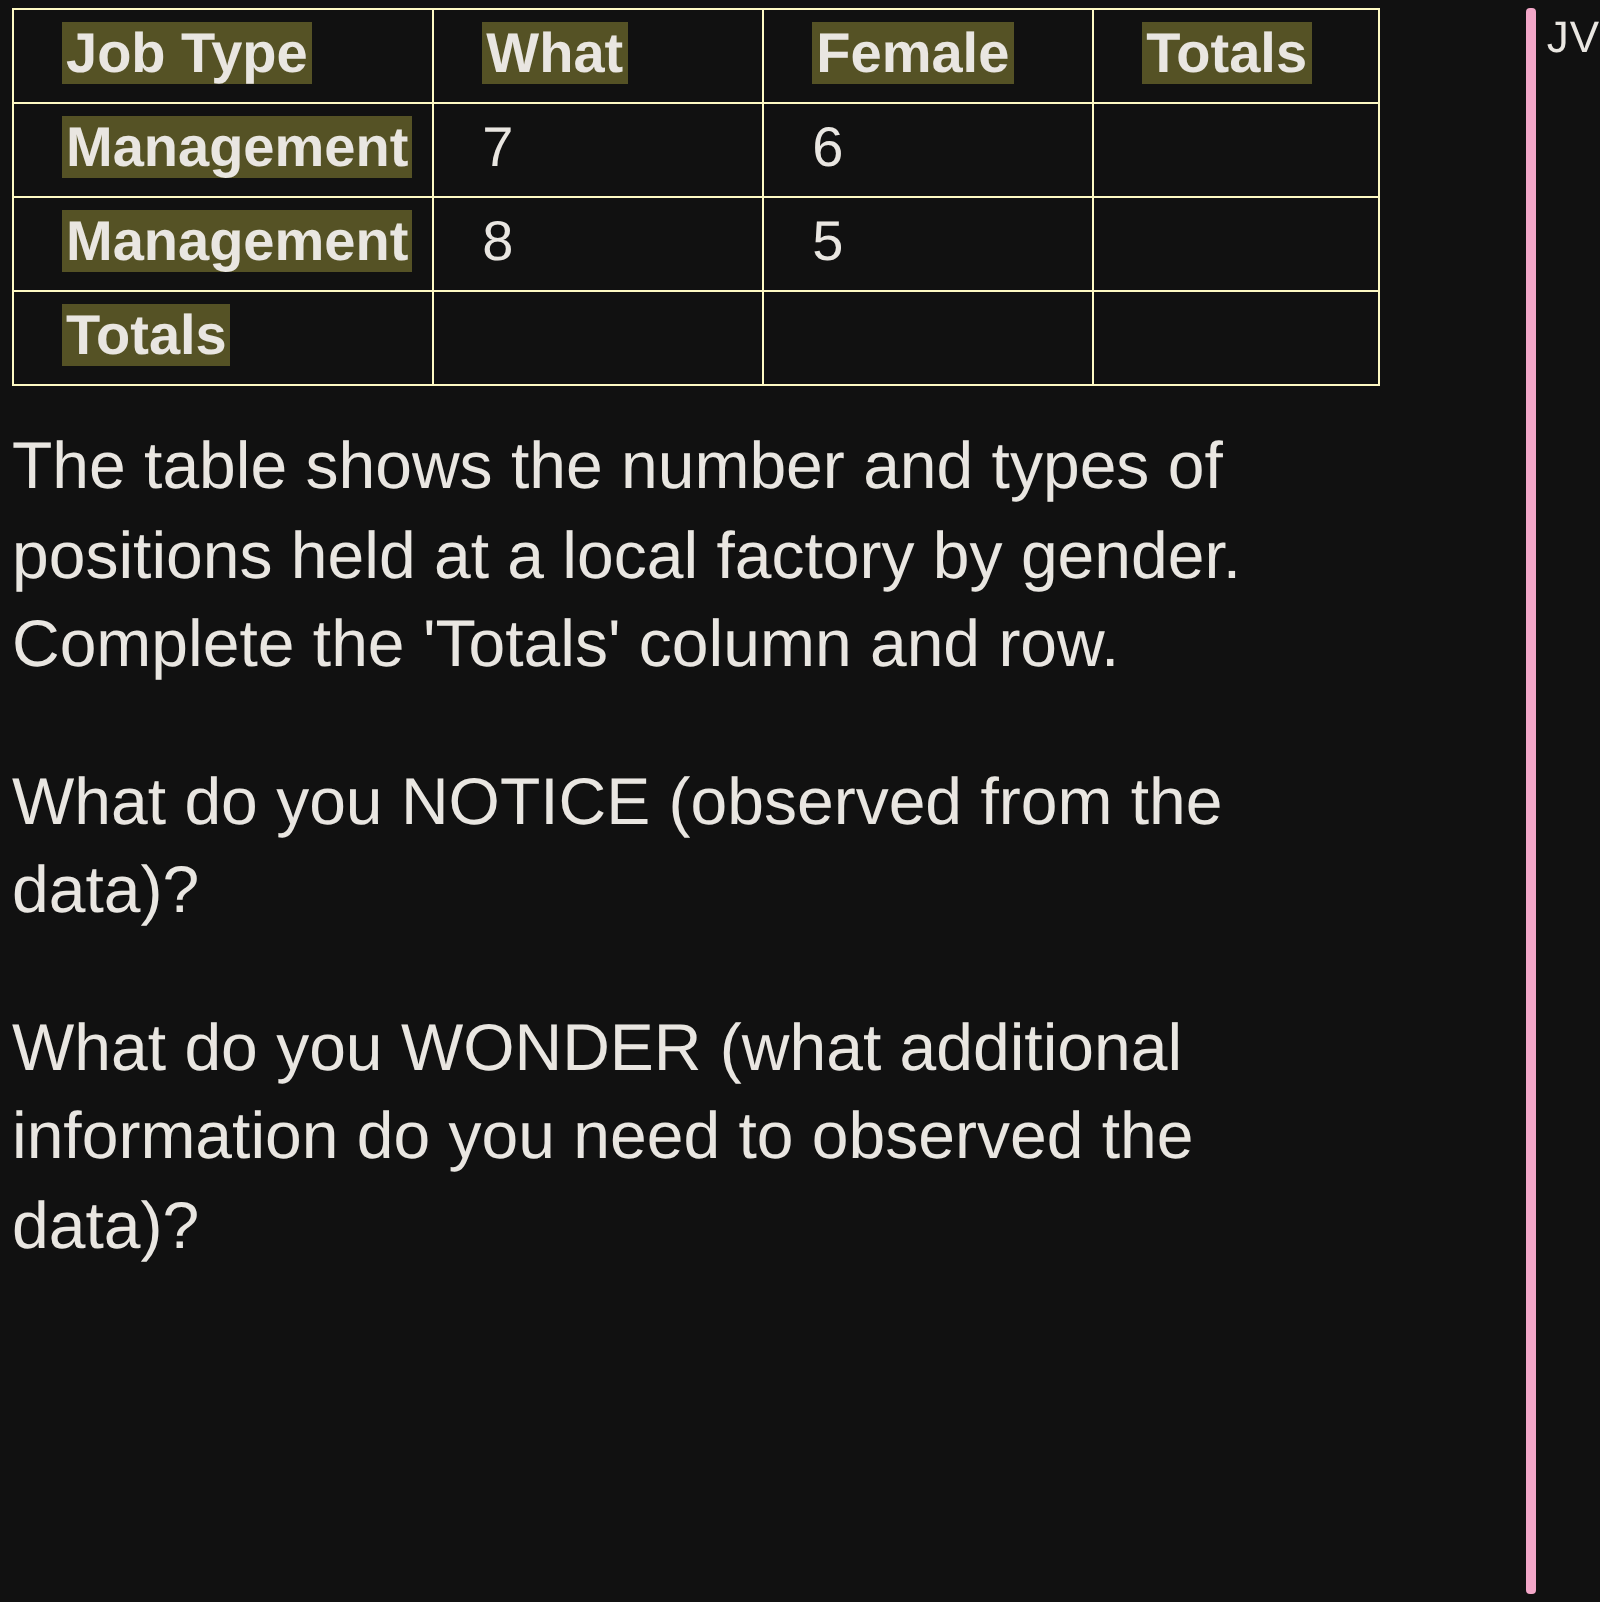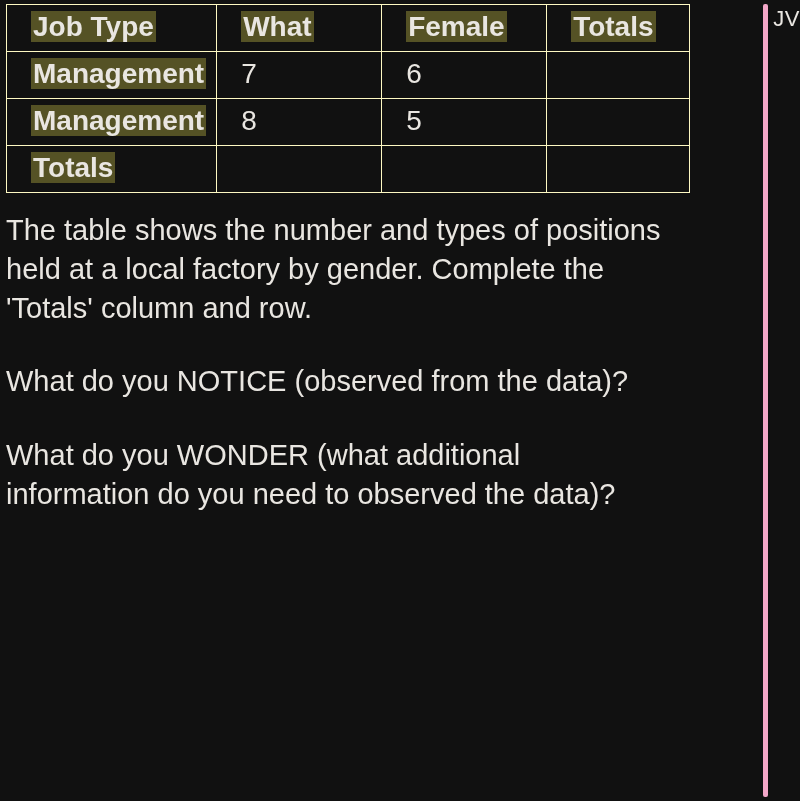--- a/index.html
+++ b/index.html
@@ -35,21 +35,21 @@
   .col-female  { width: 130px; }
   .col-totals  { width: 108px; }
   .hcell {
     font-weight: 700;
   }
   .hl {
     background: #555225;
     padding: 0 2px;
   }
   .body-text {
-    font-size: 29px;
+    font-size: 33px;
     line-height: 1.35;
     margin: 0 0 34px 0;
     max-width: 660px;
   }
   .body-text:last-child { margin-bottom: 0; }
   
   .right-divider {
     position: absolute;
     top: 4px;
     right: 32px;

